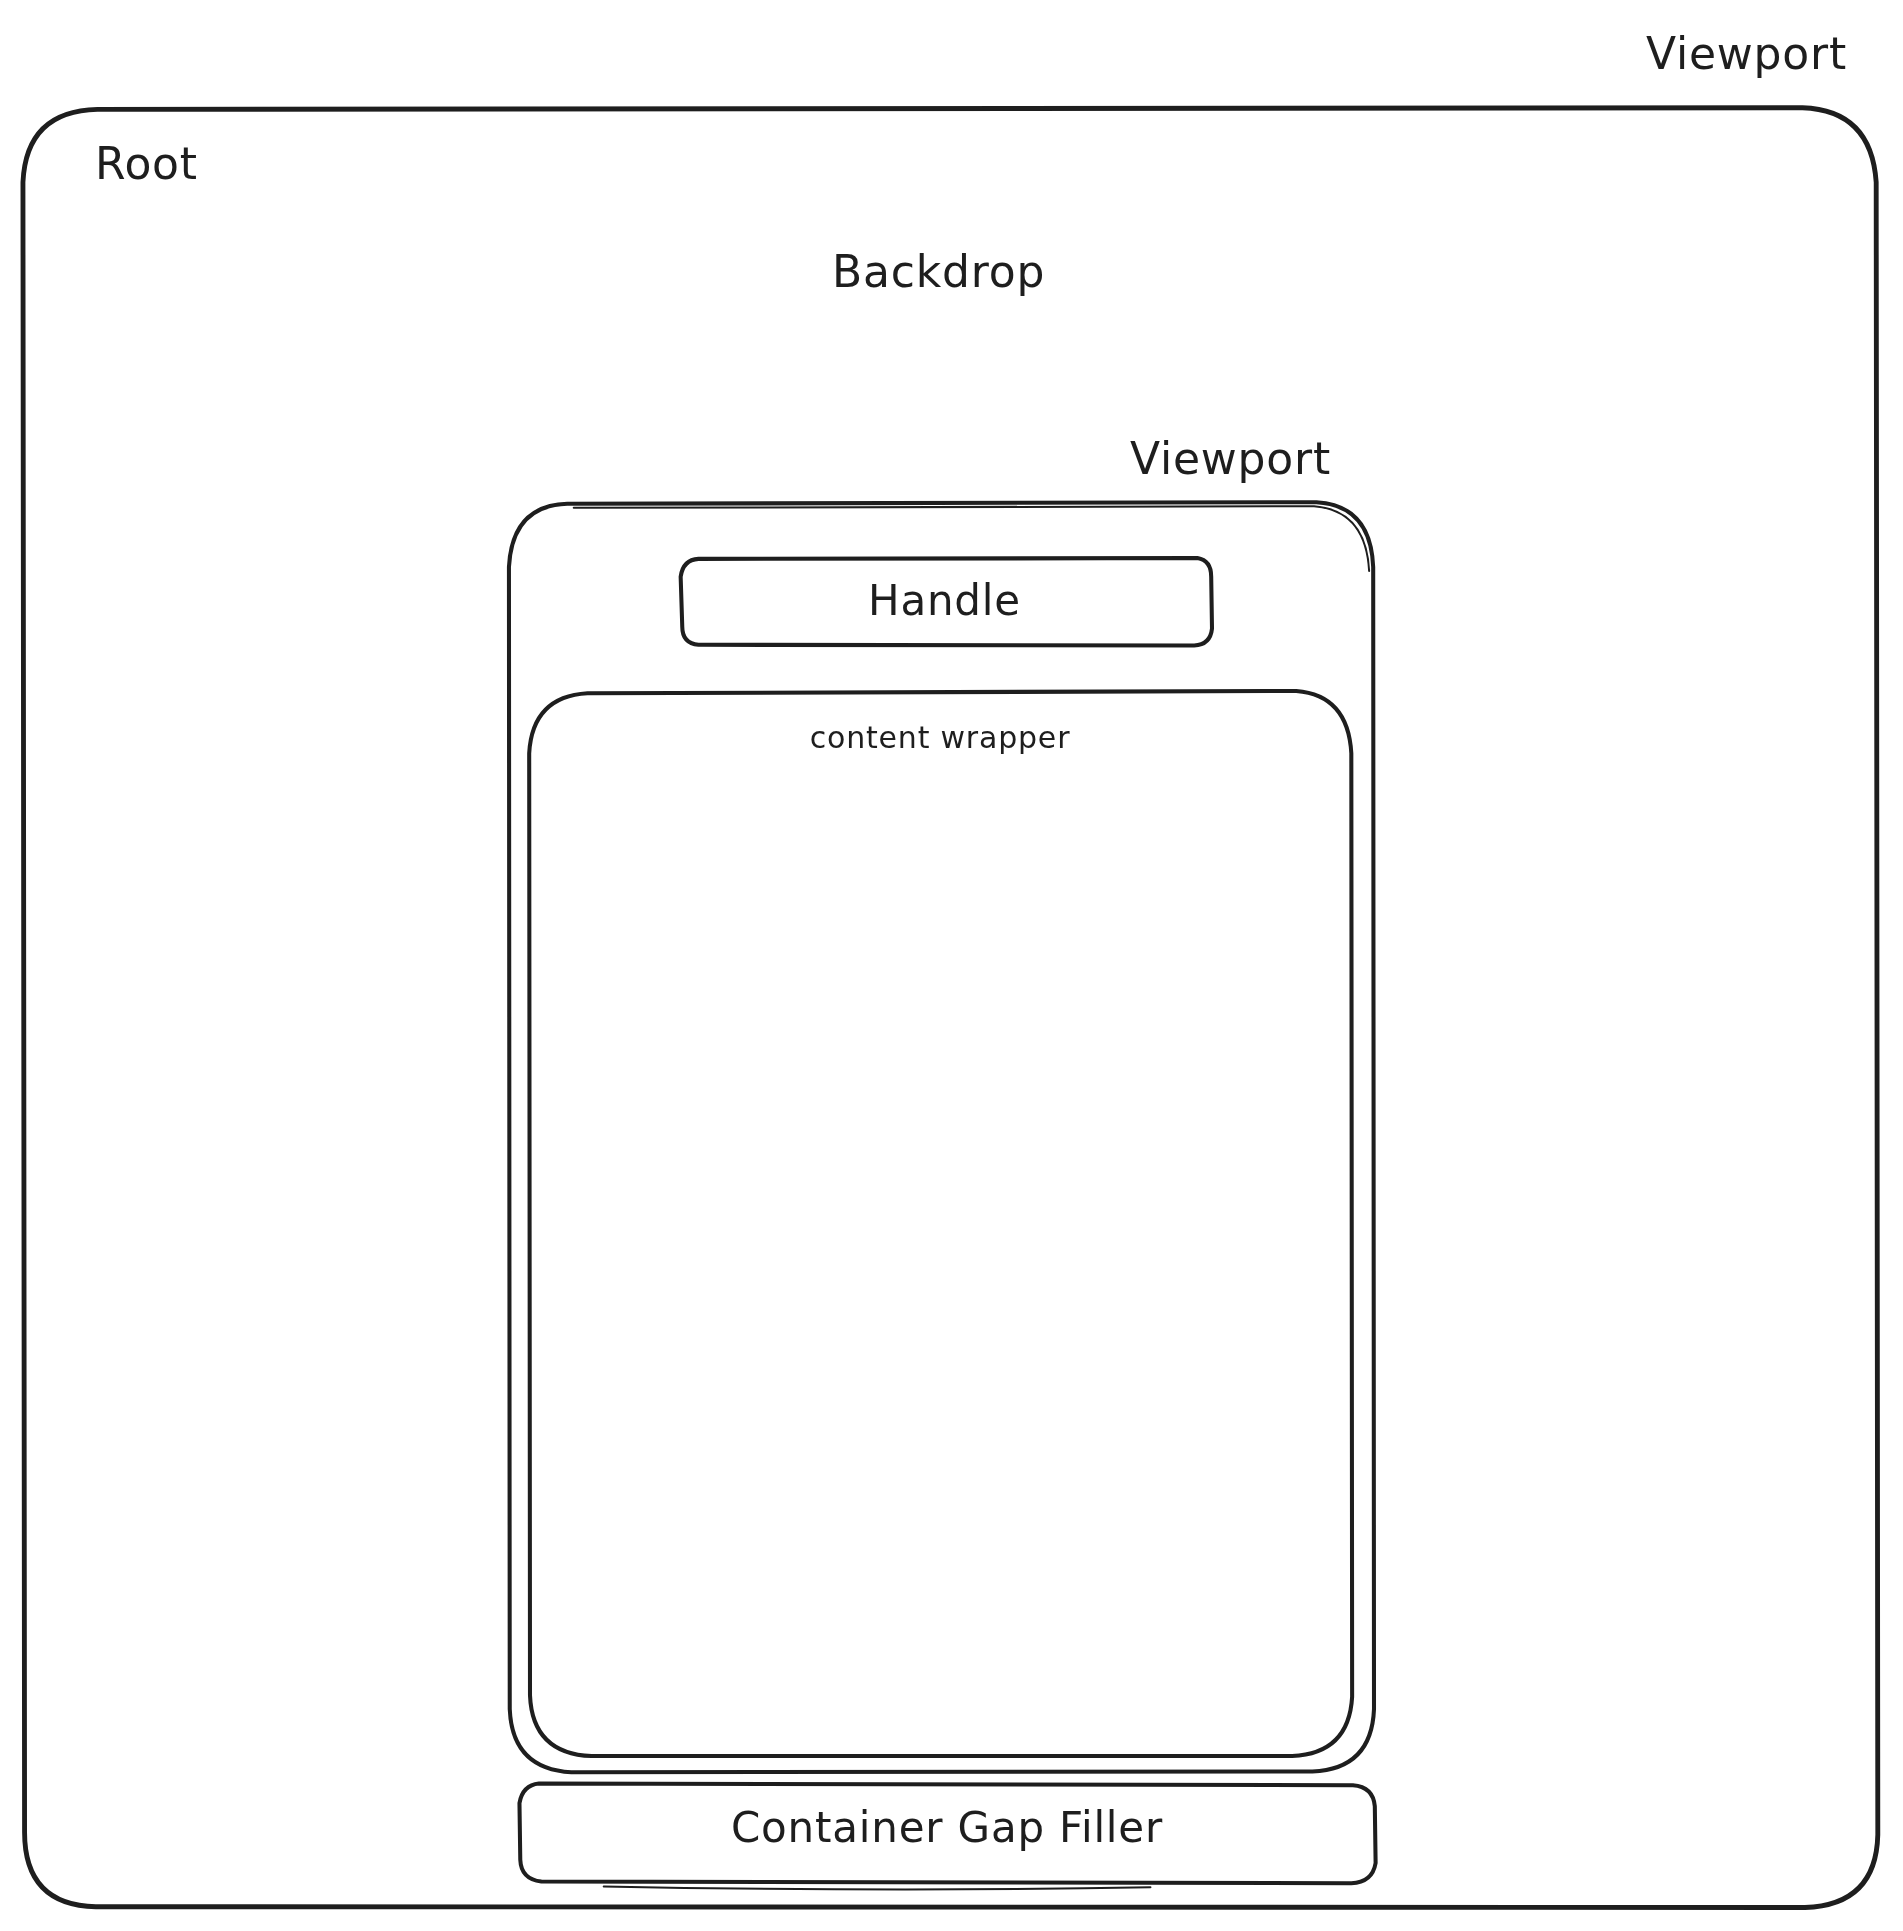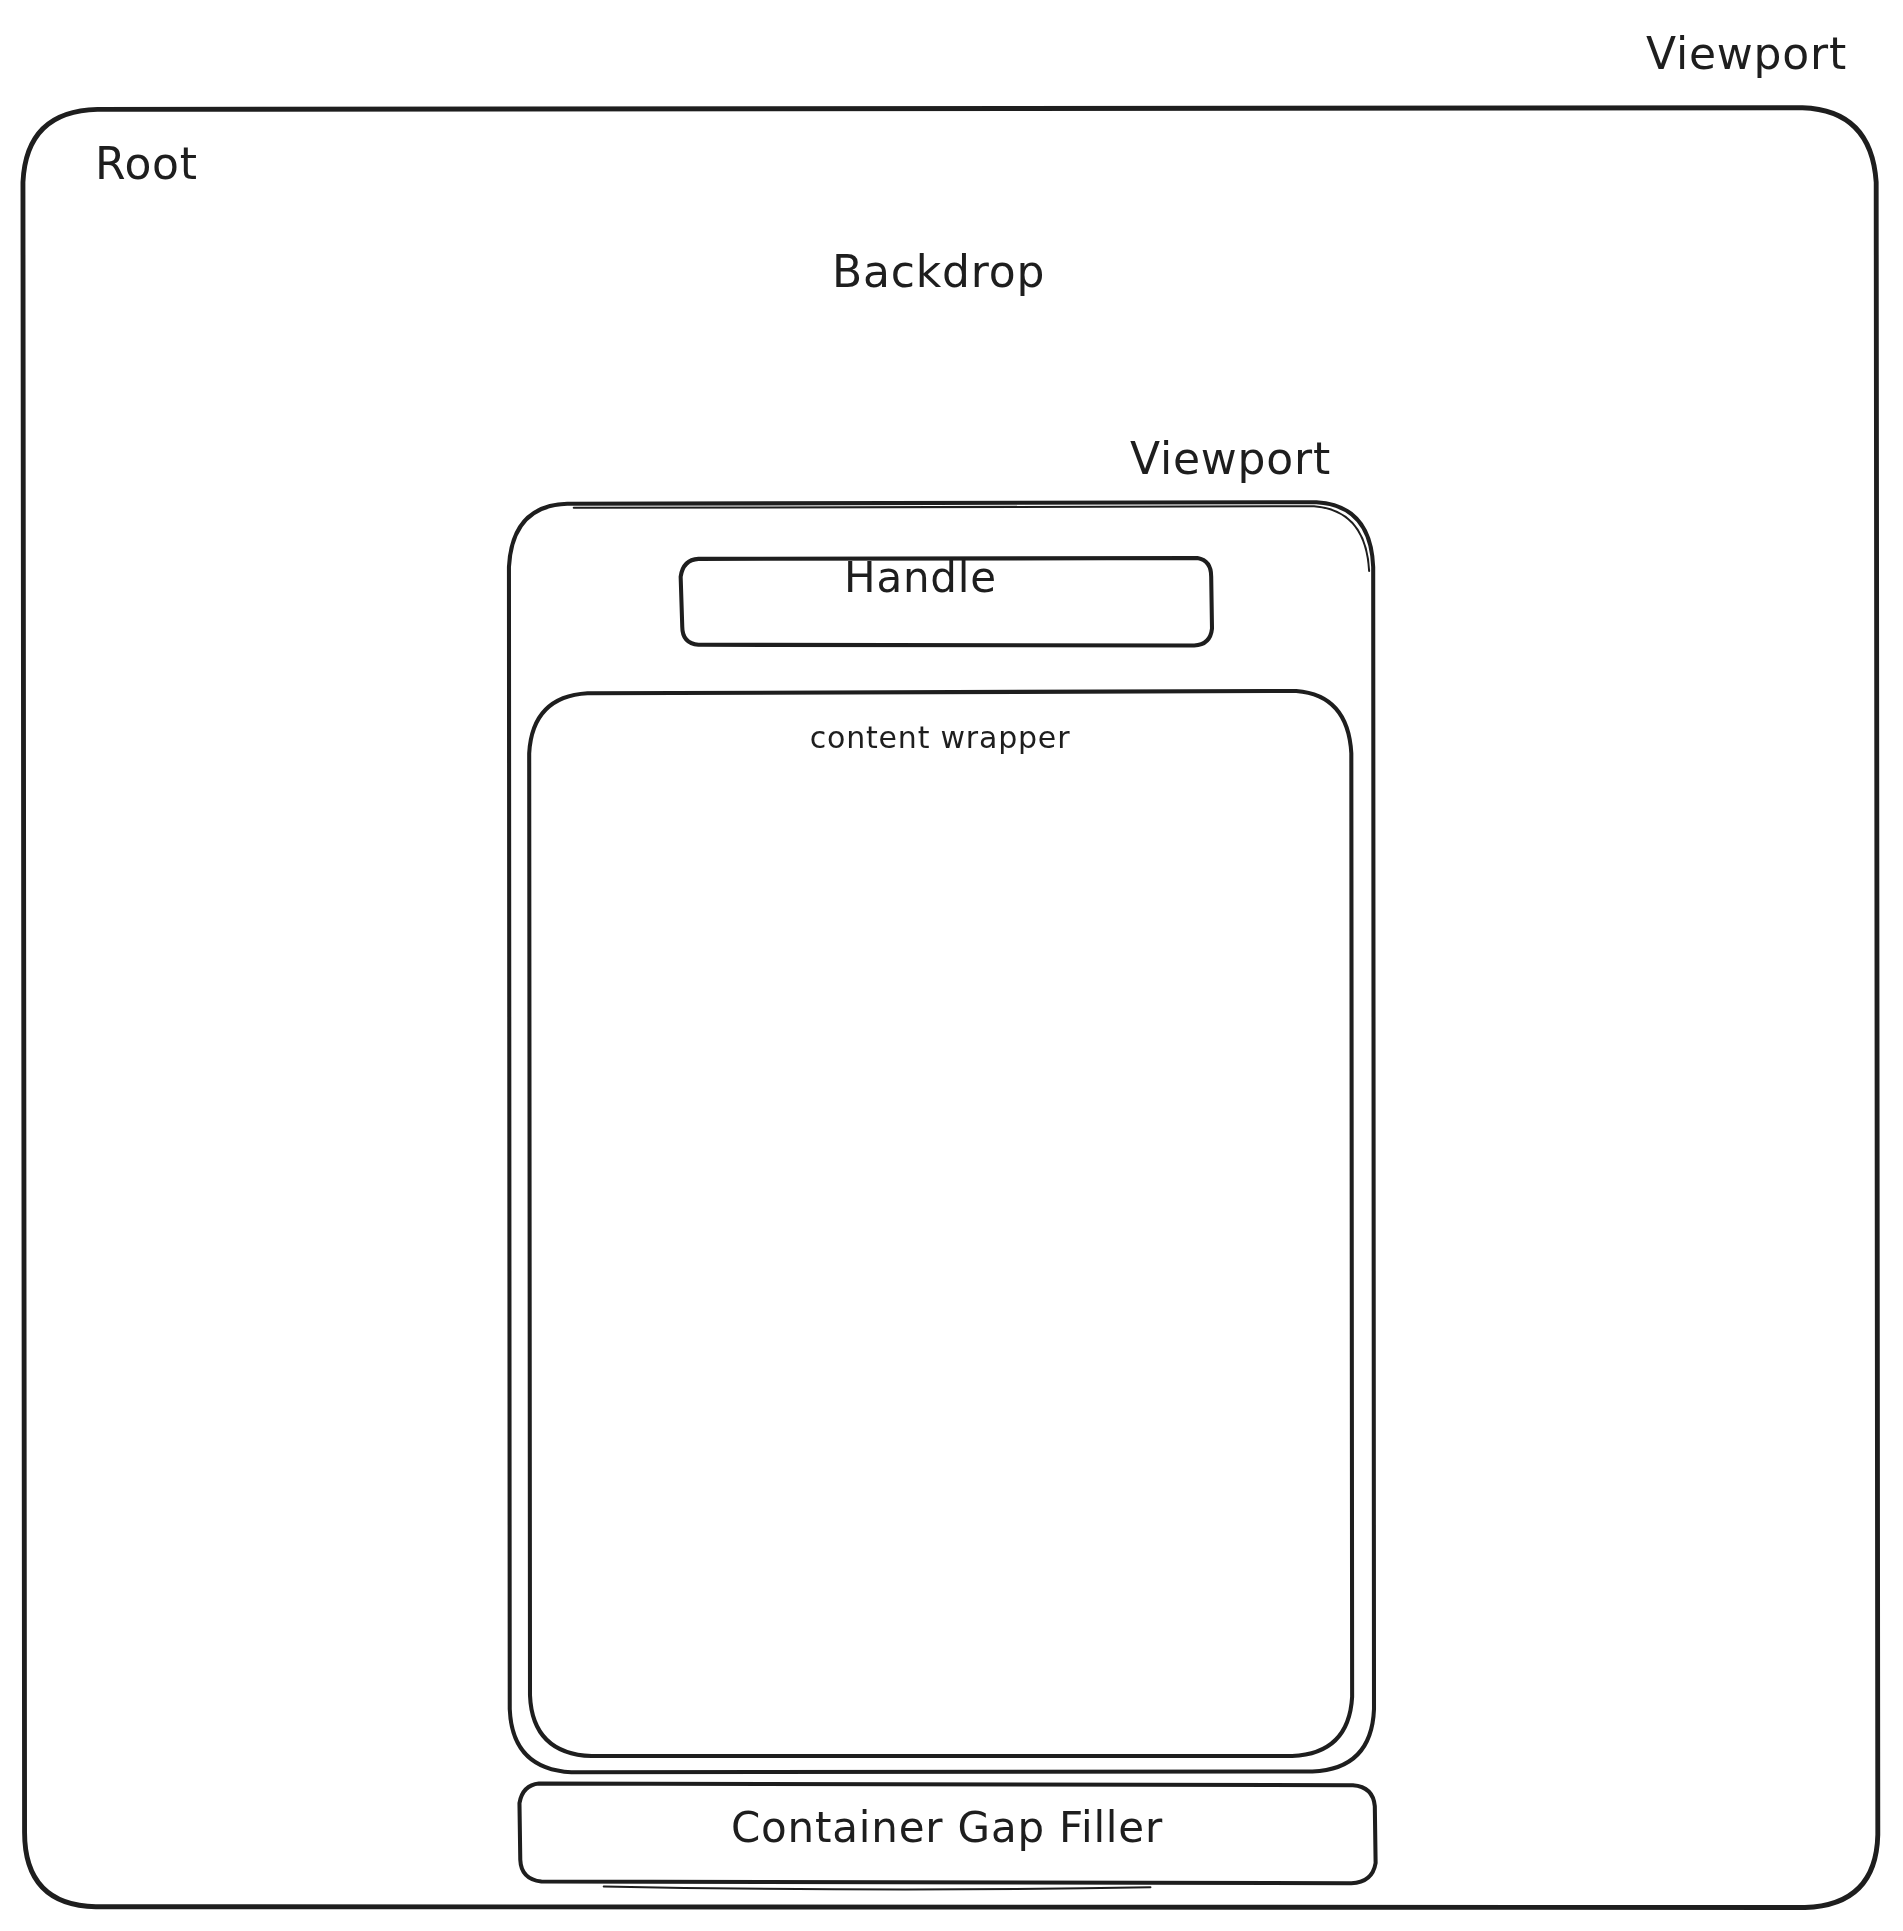--- a/index.html
+++ b/index.html
@@ -36,21 +36,21 @@
       position: absolute;
       box-sizing: border-box;
     }
     .label-viewport { left: 1646px; top: 32px; }
     .label-root { left: 78px; top: 142px; margin-left: 17px; }
     .label-backdrop { left: 832px; top: 250px; }
     .label-container { left: 1130px; top: 437px; }
 
     .root-box { left: 23px; top: 108px; width: 1855px; height: 1800px; }
     .container-box { left: 509px; top: 502px; width: 864px; height: 1270px; }
-    .handle-box { left: 655px; top: 557px; width: 531px; height: 88px; display: flex; align-items: flex-start; justify-content: center; }
+    .handle-box { left: 679px; top: 557px; width: 531px; height: 88px; display: flex; align-items: center; justify-content: center; }
     .content-box { left: 529px; top: 691px; width: 822px; height: 1065px; }
     .gap-box { left: 519px; top: 1782px; width: 856px; height: 91px; display: flex; align-items: center; justify-content: center; }
 
     .handle-label, .gap-label {
       font-family: "DejaVu Sans", sans-serif;
       font-size: 42px;
       line-height: 1;
       color: #1e1e1e;
       white-space: nowrap;
       letter-spacing: 0.8px;

